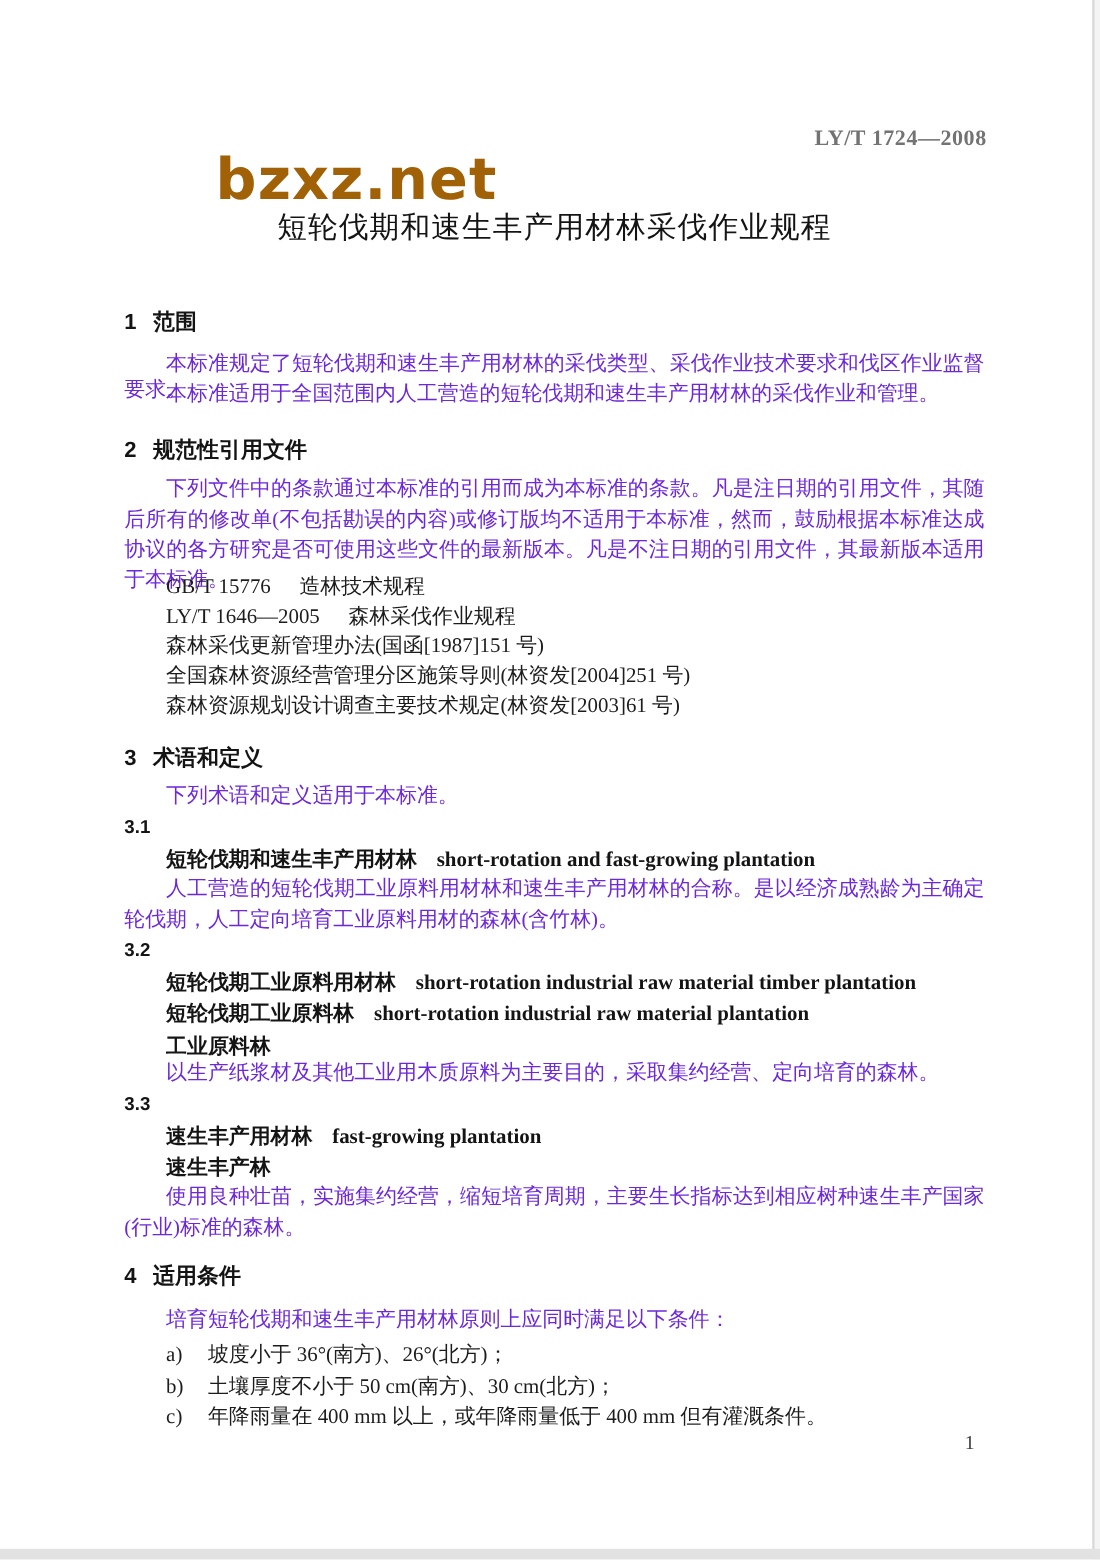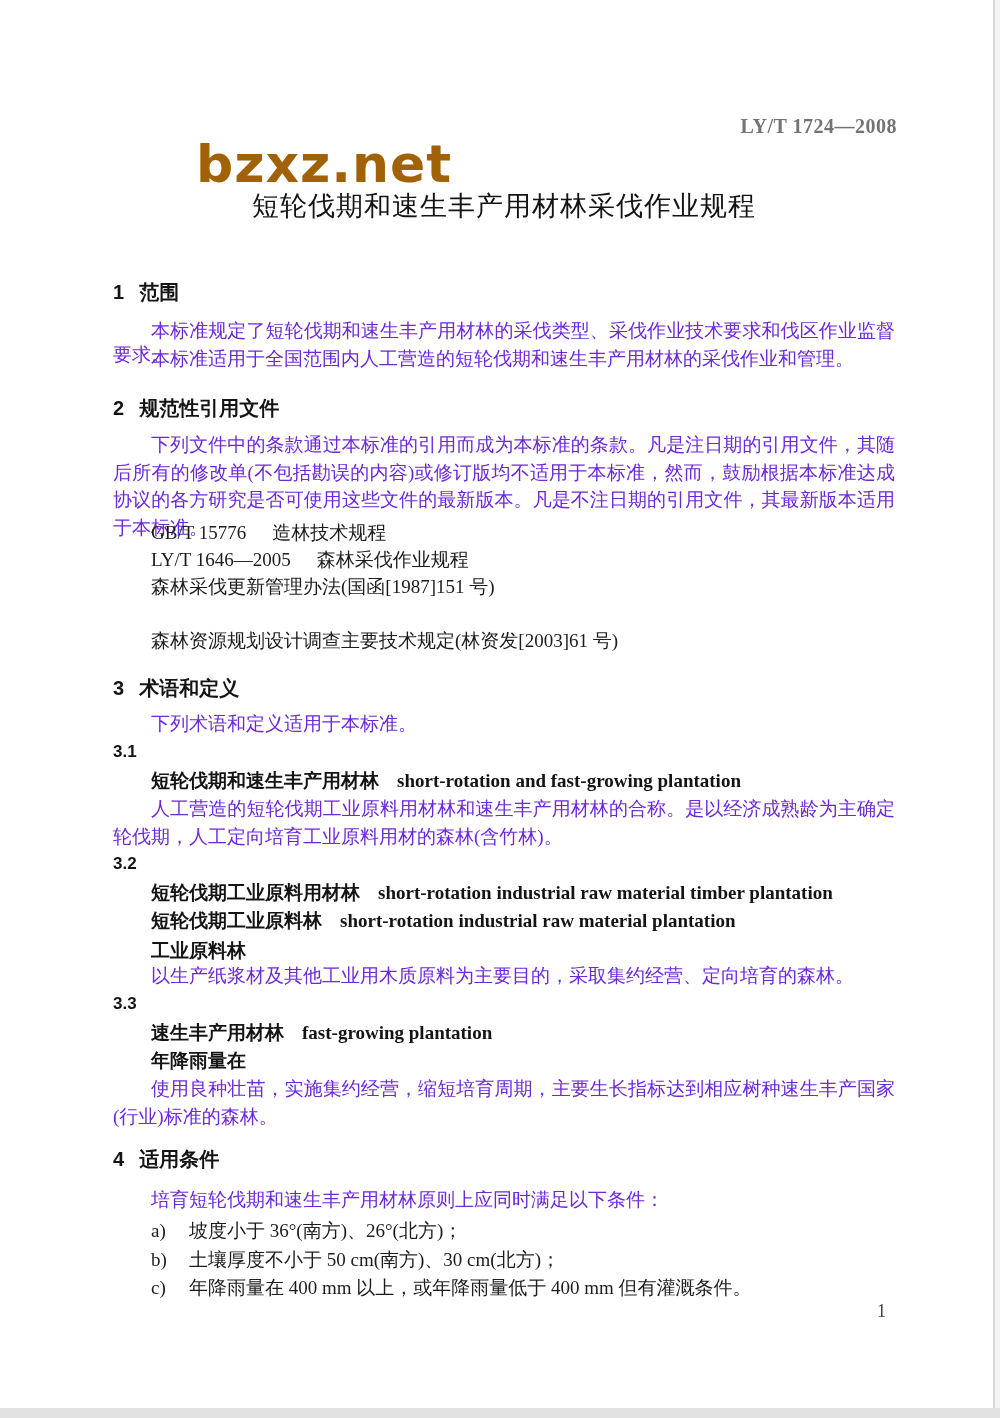--- a/index.html
+++ b/index.html
@@ -84,20 +84,23 @@
 
   <div class="abs ref-line" style="top:520px">
     <span class="ref-num">GB/T 15776</span><span>造林技术规程</span>
   </div>
   <div class="abs ref-line" style="top:547px">
     <span class="ref-num">LY/T 1646—2005</span><span>森林采伐作业规程</span>
   </div>
   <div class="abs ref-line" style="top:574px">
     <span>森林采伐更新管理办法(国函[1987]151 号)</span>
   </div>
+  <div class="abs ref-line" style="top:601px">
+    <span>全国森林资源经营管理分区施策导则(林资发[2004]251 号)</span>
+  </div>
   <div class="abs ref-line" style="top:628px">
     <span>森林资源规划设计调查主要技术规定(林资发[2003]61 号)</span>
   </div>
 
   <div class="abs sec-head" style="top:675px">
     <span class="num">3</span><span>术语和定义</span>
   </div>
   <div class="abs para single" style="top:712px">下列术语和定义适用于本标准。</div>
 
   <div class="abs clause-label" style="top:742px">3.1</div>
@@ -116,21 +119,21 @@
   <div class="abs term" style="top:938px">
     <span class="cn">工业原料林</span>
   </div>
   <div class="abs para single" style="top:964px">以生产纸浆材及其他工业用木质原料为主要目的，采取集约经营、定向培育的森林。</div>
 
   <div class="abs clause-label" style="top:994px">3.3</div>
   <div class="abs term" style="top:1020px">
     <span class="cn">速生丰产用材林</span><span class="en">fast-growing plantation</span>
   </div>
   <div class="abs term" style="top:1048px">
-    <span class="cn">年降雨量在</span>
+    <span class="cn">速生丰产林</span>
   </div>
   <div class="abs para" style="top:1075px;line-height:28px">使用良种壮苗，实施集约经营，缩短培育周期，主要生长指标达到相应树种速生丰产国家(行业)标准的森林。</div>
 
   <div class="abs sec-head" style="top:1146px">
     <span class="num">4</span><span>适用条件</span>
   </div>
   <div class="abs para single" style="top:1188px">培育短轮伐期和速生丰产用材林原则上应同时满足以下条件：</div>
 
   <div class="abs item" style="top:1218px">
     <span class="label">a)</span><span>坡度小于 36°(南方)、26°(北方)；</span>

